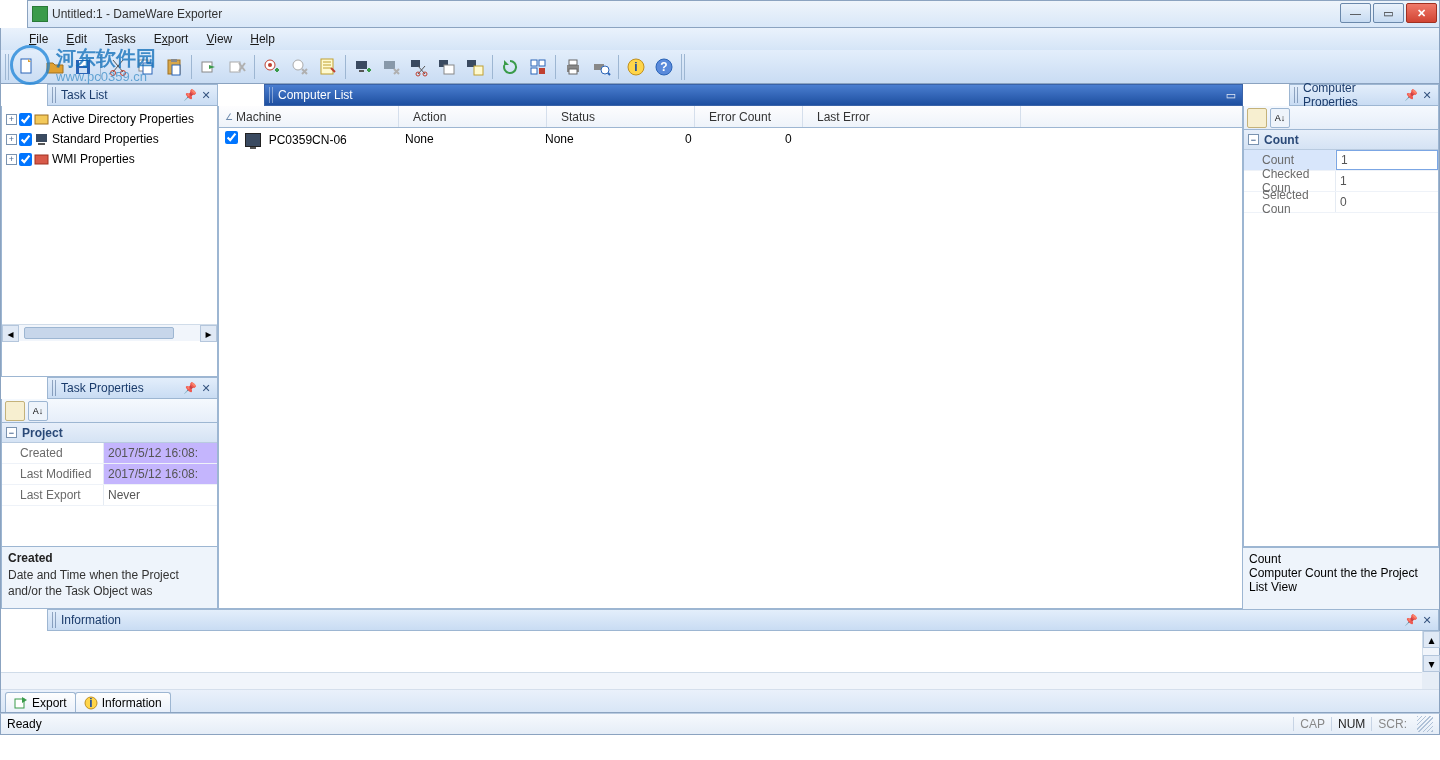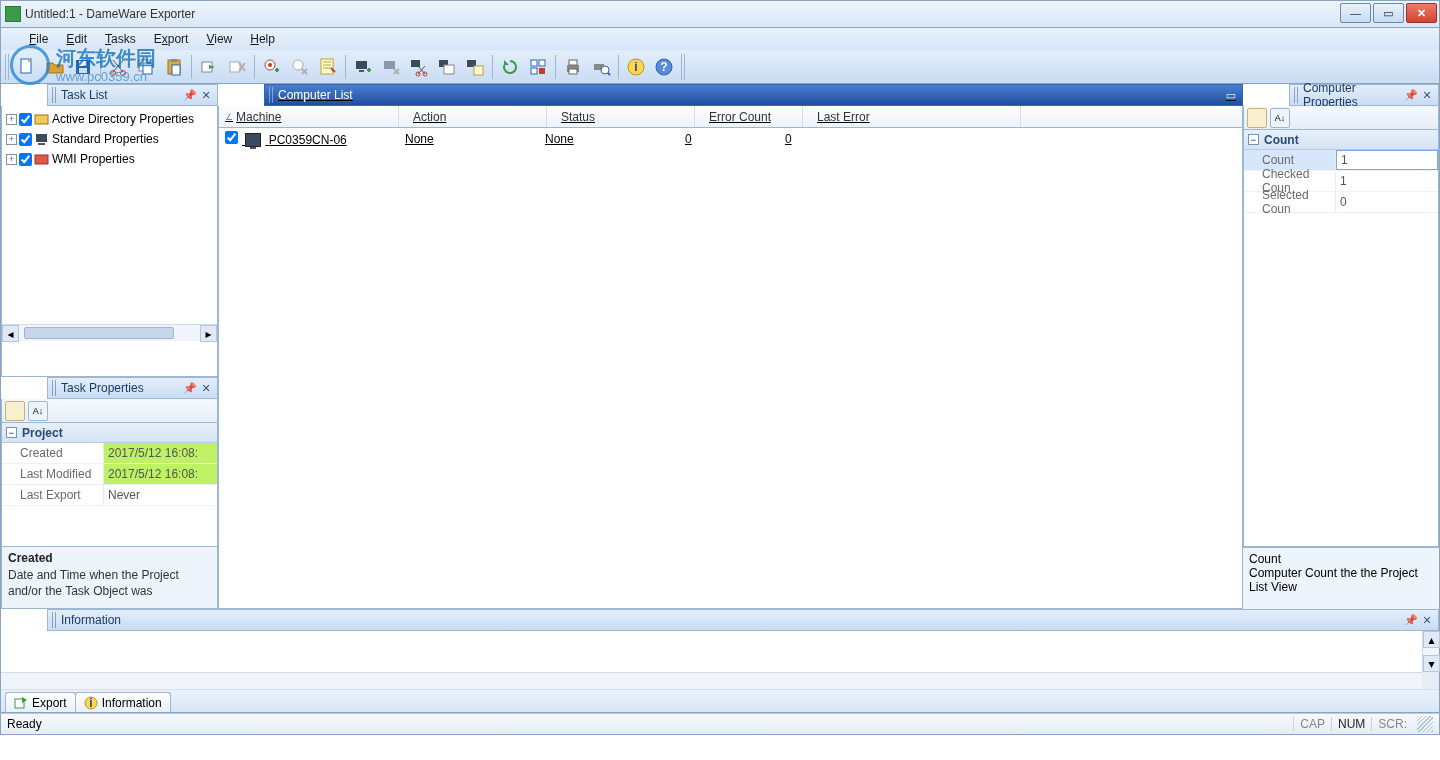--- a/index.html
+++ b/index.html
@@ -1,19 +1,19 @@
 <!DOCTYPE html>
 <html><head>
 <meta charset="utf-8">
 <style>
 * { margin: 0; padding: 0; box-sizing: border-box; font-family: "Microsoft YaHei", "Segoe UI", Tahoma, sans-serif; font-size: 12px; }
 html, body { width: 1440px; height: 760px; overflow: hidden; background: #fff; }
 
 
-.titlebar { height: 28px; background: linear-gradient(#eef4fb, #d9e7f8); border: 1px solid #8ba3c0; display: flex; align-items: center; padding: 0 4px; position: relative; }
+.titlebar { height: 28px; background: linear-gradient(#eef4fb, #d9e7f8); border: 1px solid #8ba3c0; display: flex; align-items: center; padding: 0 4px; position: relative; margin-left: 27px; }
 .titlebar .app-icon { width: 16px; height: 16px; margin-right: 4px; background: #3a9b4a; border: 1px solid #2a7a38; }
 .titlebar .title { color: #333; }
 .titlebar .win-btns { position: absolute; right: 2px; top: 2px; display: flex; gap: 2px; }
 .titlebar .win-btn { width: 31px; height: 20px; border: 1px solid #6a88ab; background: linear-gradient(#eaf2fb,#c7dbf2); border-radius: 2px; display: flex; align-items: center; justify-content: center; font-size: 11px; color: #333; }
 .titlebar .win-btn.close { background: linear-gradient(#f07a6a,#d14433); border-color: #a03020; color: #fff; font-weight: bold; }
 
 
 .watermark { position: absolute; left: 4px; top: 4px; width: 200px; height: 48px; opacity: .75; pointer-events: none; z-index: 50; margin-top: 37px; }
 .watermark .circ { position:absolute; left:6px; top:4px; width:40px; height:40px; border:3px solid #1b83d8; border-radius:50%; }
 .watermark .txt1 { position:absolute; left:52px; top:4px; font-size:20px; font-weight:bold; color:#0a6bb8; font-family:"SimHei","Microsoft YaHei"; }
@@ -34,21 +34,21 @@
 
 .main { display: flex; height: 525px; border-left:1px solid #8ba3c0; border-right:1px solid #8ba3c0; }
 .pane-header { height: 22px; background: linear-gradient(#e3eefb,#c9dcf3); border:1px solid #9db6d2; display:flex; align-items:center; padding:0 4px; color:#1a3b6b;margin-left:46px; }
 .pane-header.active { background: linear-gradient(#4a7ed0,#1e4fa0); color:#fff; border-color:#3a63a8; }
 .pane-header .grip { width:5px; height:16px; margin-right:4px; background:repeating-linear-gradient(90deg,currentColor 0 1px,transparent 1px 3px); opacity:.4; }
 .pane-header .title { flex:1; }
 .pane-header .hbtn { width:14px; height:14px; margin-left:2px; display:flex; align-items:center; justify-content:center; font-size:11px; opacity:.85; }
 .pane-header.active .hbtn { color:#fff; }
 
 .left-col { width: 217px; display:flex; flex-direction:column; }
-.center-col { flex:1; display:flex; flex-direction:column;text-decoration:underline; }
+.center-col { flex:1; display:flex; flex-direction:column; }
 .right-col { width: 196px; display:flex; flex-direction:column; }
 
 
 .tree { flex:1; border:1px solid #9db6d2; border-top:none; overflow:hidden; background:#fff; }
 .tree-body { height: 218px; overflow:hidden; padding:3px 0; }
 .tree-row { display:flex; align-items:center; height:20px; padding-left:4px; gap:2px; white-space:nowrap; }
 .tree-row .exp { width:11px; height:11px; border:1px solid #7a93b0; background:#fff; display:flex; align-items:center; justify-content:center; font-size:9px; line-height:1; color:#4a6a93; }
 .tree-row input[type=checkbox]{ width:13px; height:13px; }
 .tree-row .ticon { width:16px; height:16px; display:inline-flex; align-items:center; justify-content:center; }
 .tree-hscroll { height:17px; border-top:1px solid #d0dce9; background:#f1f5fb; position:relative; }
@@ -57,21 +57,21 @@
 .tree-hscroll .abtn.l{left:0;} .tree-hscroll .abtn.r{right:0;}
 .prop-toolbar { height:24px; border:1px solid #9db6d2; border-top:none; background:linear-gradient(#f5f9fe,#e6eef9); display:flex; align-items:center; padding:0 3px; gap:3px;}
 .prop-toolbar .pbtn { width:20px; height:20px; border:1px solid #c4b27a; background:#f7efd0; border-radius:2px; }
 .prop-toolbar .pbtn.sort { border-color:#9db6d2; background:#eef4fb; }
 .prop-grid { border:1px solid #9db6d2; border-top:none; }
 .pg-cat { background:linear-gradient(#e7effa,#d5e3f4); border-bottom:1px solid #b9cbe0; height:20px; display:flex; align-items:center; padding-left:4px; font-weight:bold; color:#2a4977;}
 .pg-cat .collapse { width:11px;height:11px;border:1px solid #7a93b0;background:#fff;margin-right:5px;display:flex;align-items:center;justify-content:center;font-size:9px;color:#4a6a93;}
 .pg-row { display:flex; height:21px; border-bottom:1px solid #eef2f8; }
 .pg-row .k { width:102px; padding-left:18px; color:#6a6a6a; display:flex;align-items:center; border-right:1px solid #e5ebf3;}
 .pg-row .v { flex:1; padding-left:4px; display:flex;align-items:center; color:#555; background:#fff;}
-.pg-row.ro .v { background:#bef264; }
+.pg-row.ro .v { background:#c4b5fd; }
 .pg-desc { border:1px solid #9db6d2; border-top:none; background:#eef4fb; padding:4px 6px; height:62px; }
 .pg-desc .dt { font-weight:bold; color:#222; }
 .pg-desc .dd { color:#333; line-height:1.35; margin-top:2px; }
 
 
 .clist-head { display:flex; height:22px; border:1px solid #9db6d2; border-top:none; background:linear-gradient(#fdfdfe,#eef3fa);gap:8px;}
 .clist-head .col { border-right:1px solid #d5dfec; padding:0 6px; display:flex; align-items:center; color:#333;}
 .clist-head .col.sort::before{ content:"∠"; font-size:9px; color:#6a88ab; margin-right:3px; }
 .clist-body { flex:1; border:1px solid #9db6d2; border-top:none; background:#fff;}
 .clist-row { display:flex; height:22px; align-items:center; }

